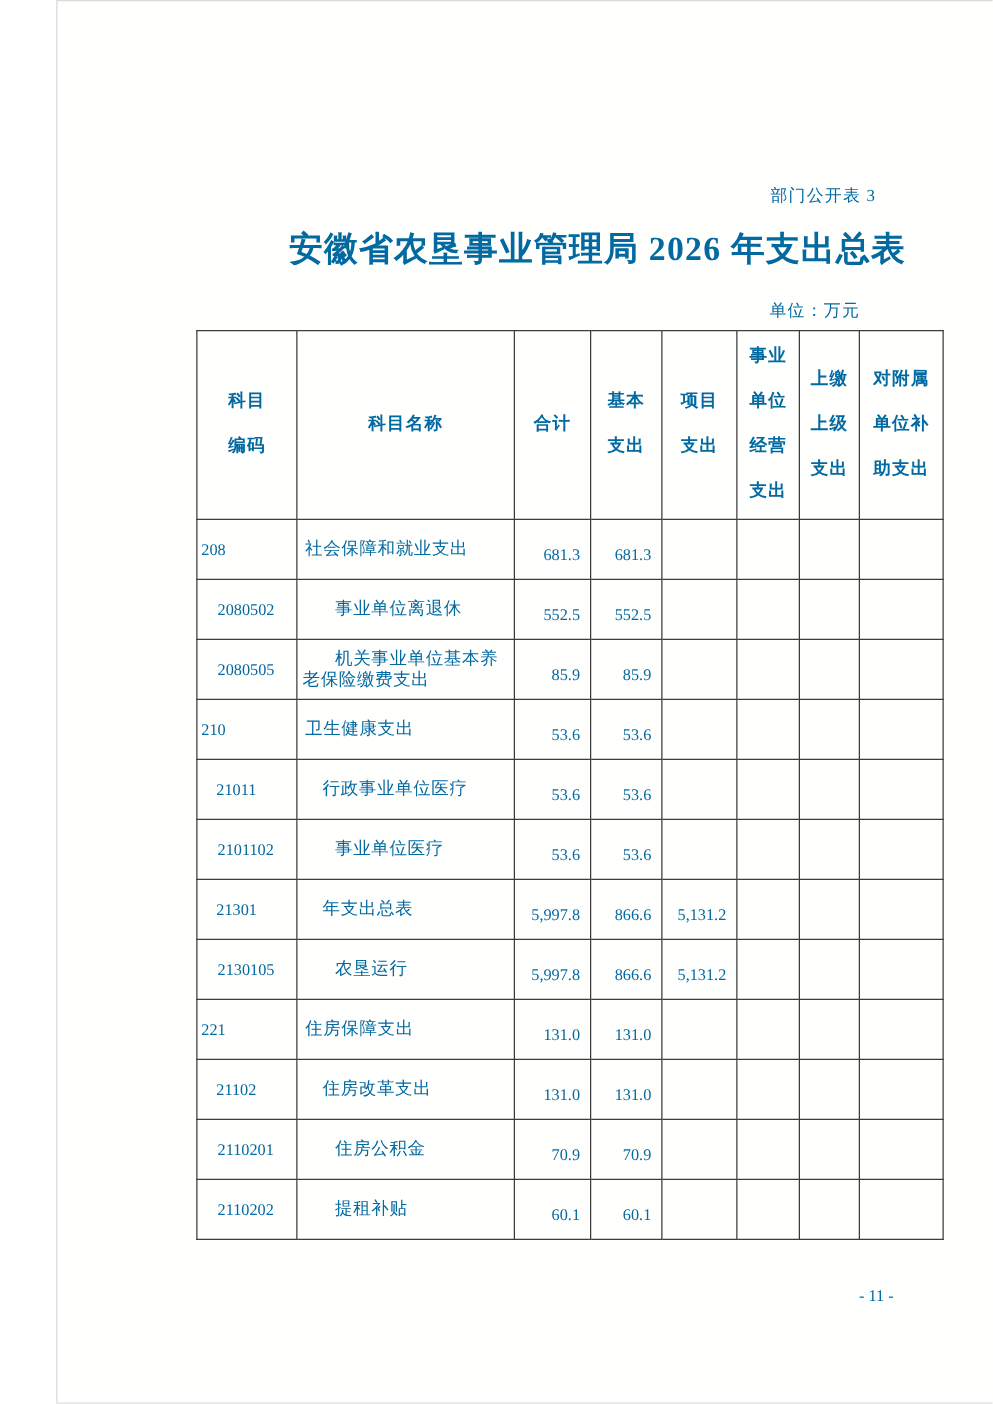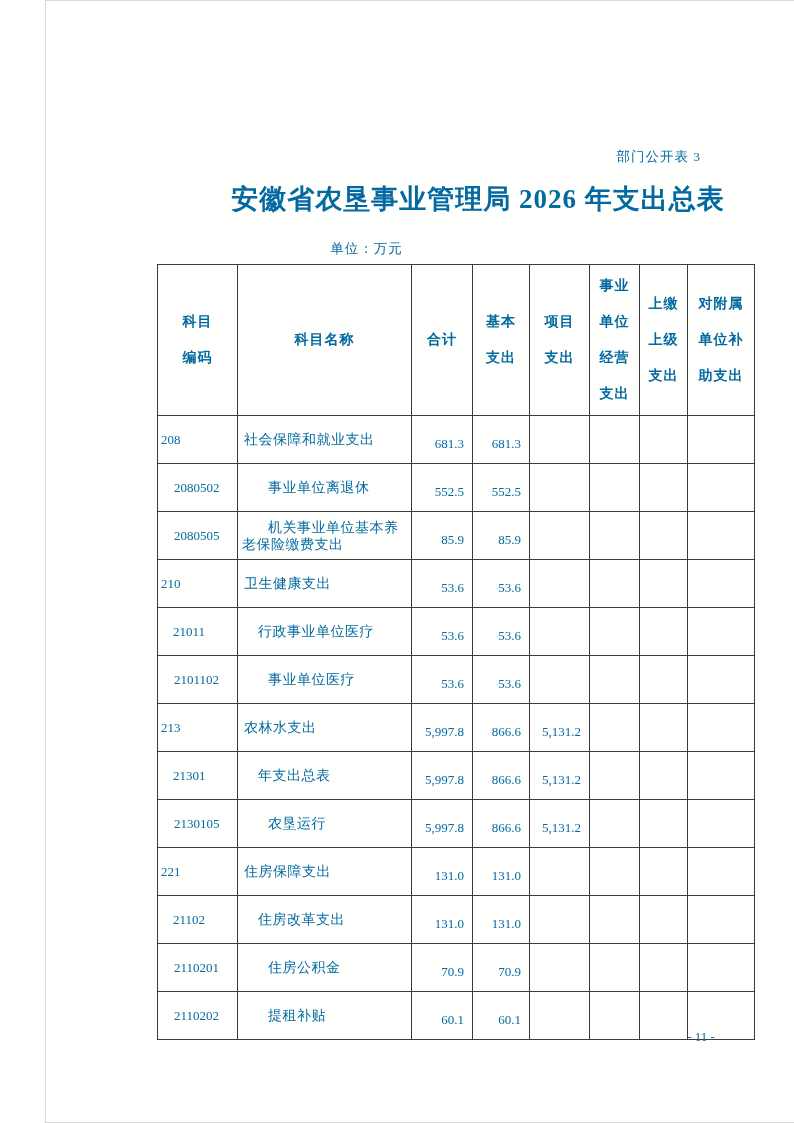--- a/index.html
+++ b/index.html
@@ -10,21 +10,21 @@
   }
   .doc-label{
     position:absolute;top:148px;left:0;right:138px;text-align:right;
     font-size:13.5px;letter-spacing:1px;
   }
   .doc-title{
     position:absolute;top:181px;left:0;width:100%;text-align:center;
     font-size:27px;font-weight:bold;letter-spacing:1px;padding-left:36px;
   }
   .unit-note{
-    position:absolute;top:240px;left:0;right:151px;text-align:center;
+    position:absolute;top:240px;left:0;right:151px;text-align:right;
     font-size:13.5px;letter-spacing:1px;
   }
   .page-number{
     position:absolute;top:1029px;left:616px;width:80px;text-align:center;
     font-size:13px;
   }
   table.budget{
     position:absolute;left:112px;top:264px;
     border-collapse:collapse;table-layout:fixed;
     width:597px;
@@ -144,30 +144,20 @@
           <td class="code lv3">2101102</td>
           <td class="name lv3">事业单位医疗</td>
           <td class="num">53.6</td>
           <td class="num">53.6</td>
           <td class="num"></td>
           <td class="num"></td>
           <td class="num"></td>
           <td class="num"></td>
         </tr>
         <tr>
-          <td class="code lv1">213</td>
-          <td class="name lv1">农林水支出</td>
-          <td class="num">5,997.8</td>
-          <td class="num">866.6</td>
-          <td class="num">5,131.2</td>
-          <td class="num"></td>
-          <td class="num"></td>
-          <td class="num"></td>
-        </tr>
-        <tr>
           <td class="code lv2">21301</td>
           <td class="name lv2">年支出总表</td>
           <td class="num">5,997.8</td>
           <td class="num">866.6</td>
           <td class="num">5,131.2</td>
           <td class="num"></td>
           <td class="num"></td>
           <td class="num"></td>
         </tr>
         <tr>

